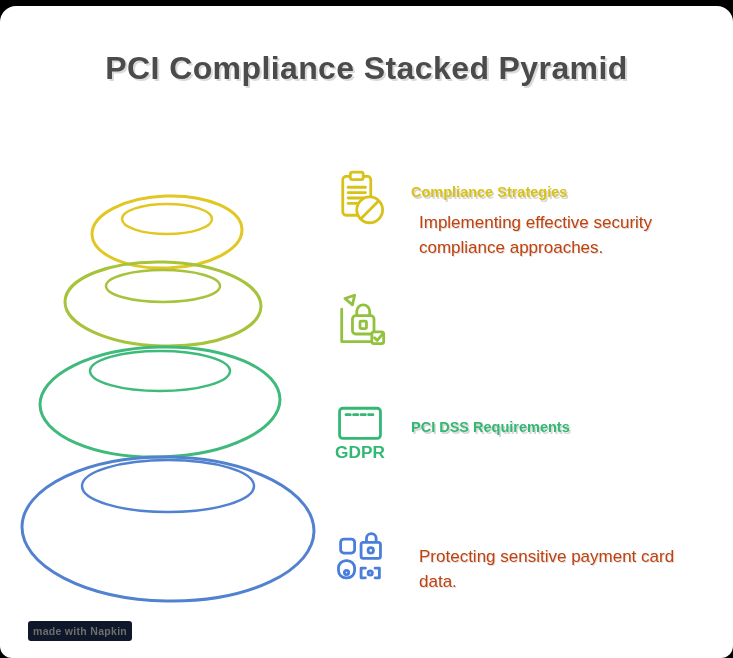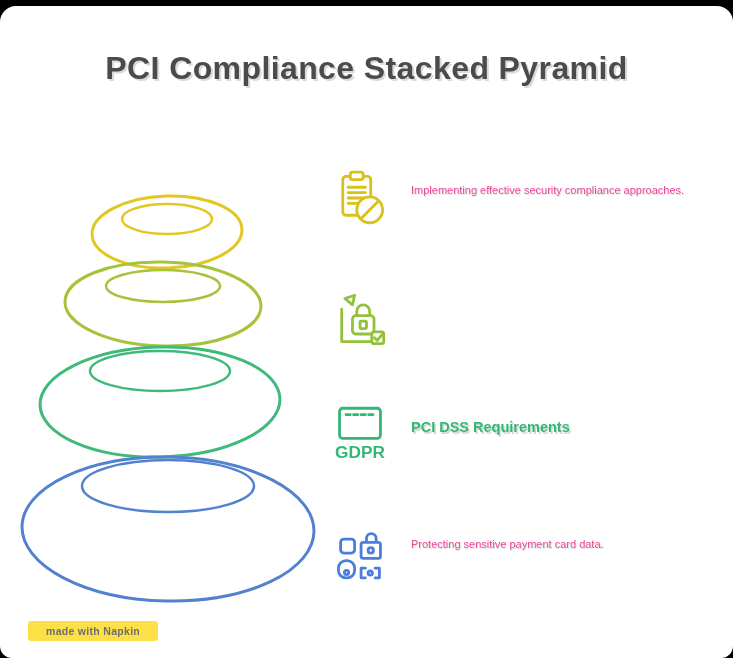--- a/index.html
+++ b/index.html
@@ -26,26 +26,26 @@
   .item-icon svg{display:block;}
   .item-icon svg *{stroke:currentColor;stroke-width:2.6;fill:none;stroke-linecap:round;stroke-linejoin:round;}
   .item-icon svg .w{fill:#ffffff;}
   .item-icon svg text{stroke:none;fill:currentColor;font-family:"Liberation Sans",sans-serif;font-weight:bold;}
   .item-text{width:310px;padding-top:13px;}
   .item-title{
     font-size:14.5px;font-weight:bold;line-height:19px;margin:0 0 9px 0;
     text-shadow:1.5px 1.5px 0 rgba(150,150,150,.4);
   }
   .item-desc{
-    font-size:11px;color:#ec4899;line-height:1.45;margin:0;
+    font-size:17px;color:#c2410c;line-height:1.45;margin:8px;
     text-shadow:1px 1px 0 rgba(160,160,160,.35);
   }
   .watermark{
-    position:absolute;left:28px;top:615px;height:20px;padding:0 18px;
-    background:#fde047;border-radius:3px;display:flex;align-items:center;
+    position:absolute;left:28px;top:615px;height:20px;padding:0 5px;
+    background:#0f172a;border-radius:3px;display:flex;align-items:center;
     font-size:10.5px;color:#6e6e6e;font-weight:bold;letter-spacing:.3px;
   }
 </style>
 </head>
 <body>
 
 <div class="page">
 
   <div class="page-title">PCI Compliance Stacked Pyramid</div>
 
@@ -75,20 +75,21 @@
         <rect x="15" y="2" width="12" height="7" rx="2" class="w"></rect>
         <line x1="13" y1="16" x2="29" y2="16"></line>
         <line x1="13" y1="21" x2="29" y2="21"></line>
         <line x1="13" y1="26" x2="29" y2="26"></line>
         <line x1="13" y1="31" x2="26" y2="31"></line>
         <circle cx="33" cy="37" r="12" class="w"></circle>
         <line x1="25.5" y1="44.5" x2="40.5" y2="29.5"></line>
       </svg>
     </div>
     <div class="item-text">
+      <p class="item-title" style="color: rgb(216, 194, 23);">Compliance Strategies</p>
       <p class="item-desc">Implementing effective security compliance approaches.</p>
     </div>
   </div>
 
   <div class="item item-2">
     <div class="item-icon" style="color: rgb(146, 194, 61);">
       <svg width="54" height="56" viewBox="0 0 48 52">
         <path d="M10 6 L19 3 L17 12 Z" class="w"></path>
         <path d="M7 16 V46 H36"></path>
         <path d="M21 22 v-4 a6 6 0 0 1 12 0 v4"></path>

